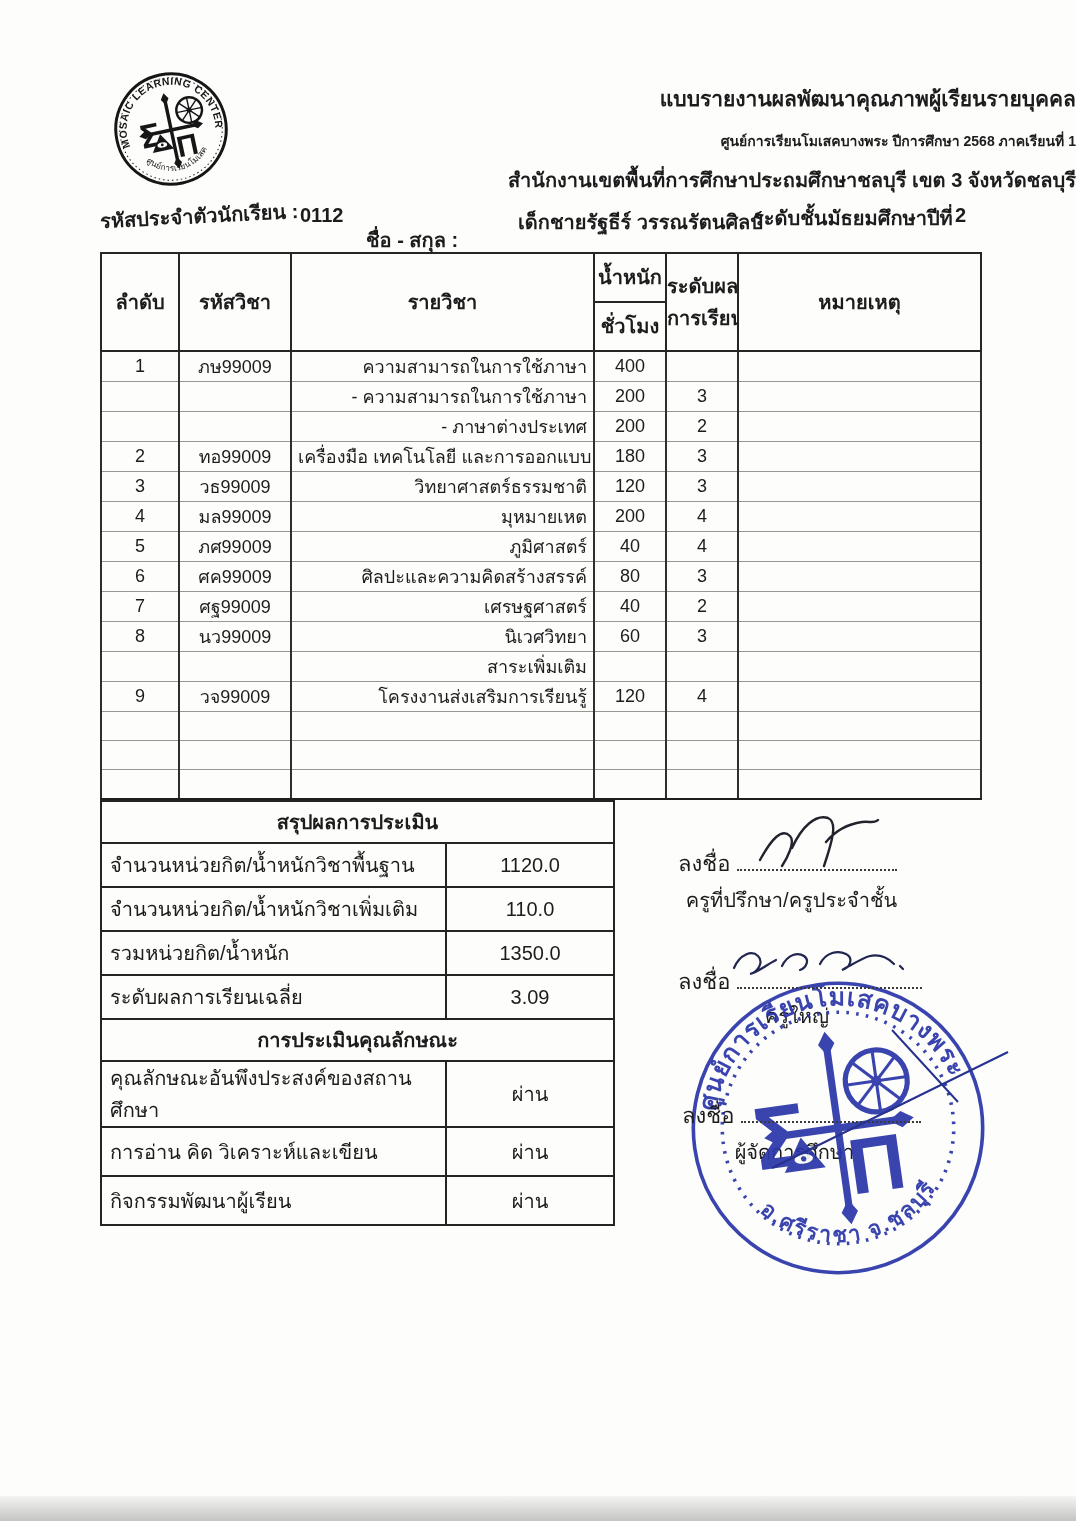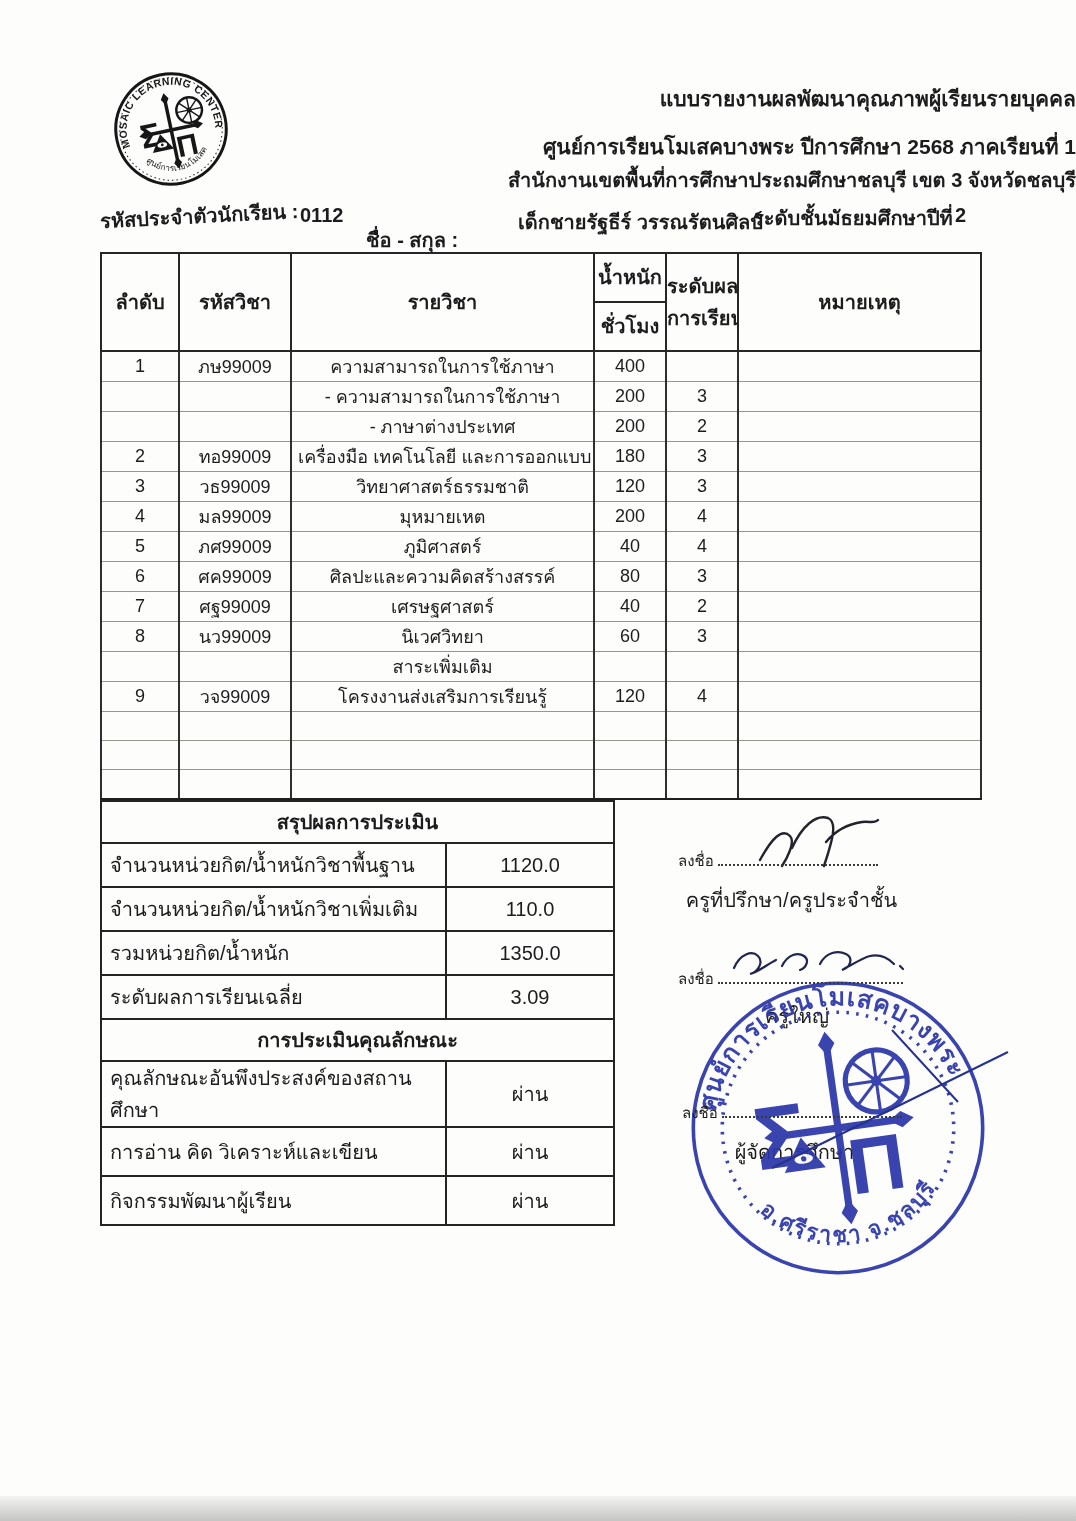--- a/index.html
+++ b/index.html
@@ -9,53 +9,53 @@
     margin:0 auto;
     background:#fdfdfc;
     font-family:"Liberation Sans","DejaVu Sans",sans-serif;
     color:#1c1c1c;
     overflow:hidden;
   }
   .abs{position:absolute;}
   
   .title-line{left:0;width:100%;text-align:right;font-weight:bold;}
   .t1{top:82px;font-size:21px;}
-  .t2{top:130px;font-size:21px;}
+  .t2{top:130px;font-size:14px;}
   .t3{top:164px;font-size:20px;}
   .student-line span{font-weight:bold;font-size:20px;white-space:nowrap;}
   
   table{border-collapse:collapse;table-layout:fixed;}
   .grades{left:100px;top:252px;width:880px;}
   .grades th,.grades td{padding:0 6px;overflow:hidden;white-space:nowrap;}
   .grades thead th{
     border:2px solid #262626;
     font-size:20px;font-weight:bold;height:95px;vertical-align:middle;text-align:center;
     padding:0;
   }
   .grades .wcell div{height:47px;line-height:47px;}
   .grades .wcell div+div{border-top:2px solid #262626;}
   .grades tbody td{
     height:28px;font-size:18px;
     border-left:2px solid #2e2e2e;border-right:2px solid #2e2e2e;
     border-top:1px solid #979790;border-bottom:1px solid #979790;
   }
   .grades tbody tr:last-child td{border-bottom:2px solid #1f1f1f;}
   .grades td.c-no,.grades td.c-hours,.grades td.c-grade,.grades td.c-code{text-align:center;}
-  .grades td.c-subject{text-align:center;}
+  .grades td.c-subject{text-align:right;}
   
   .summary{left:100px;top:800px;width:513px;}
   .summary td{
     border:2px solid #242424;font-size:20px;padding:0 8px;vertical-align:middle;
   }
   .summary td.sec-title{height:40px;text-align:center;font-weight:bold;}
   .summary td.lab{height:42px;text-align:left;}
   .summary td.val{text-align:center;}
   .summary tr.tall td{height:47px;}
   
-  .sig-row{white-space:nowrap;font-size:15px;}
+  .sig-row{white-space:nowrap;font-size:22px;}
   .sig-row .dots{
     display:inline-block;vertical-align:baseline;
     border-bottom:2px dotted #3a3a3a;height:18px;
   }
   .sig-role{font-size:20px;text-align:center;}
   .z1{z-index:1;} .z2{z-index:2;} .z3{z-index:3;} .z4{z-index:4;}
   .scan-strip{
     left:0;top:1496px;width:100%;height:25px;
     background:linear-gradient(180deg,rgba(190,190,188,0.15),rgba(150,150,148,0.55));
   }

